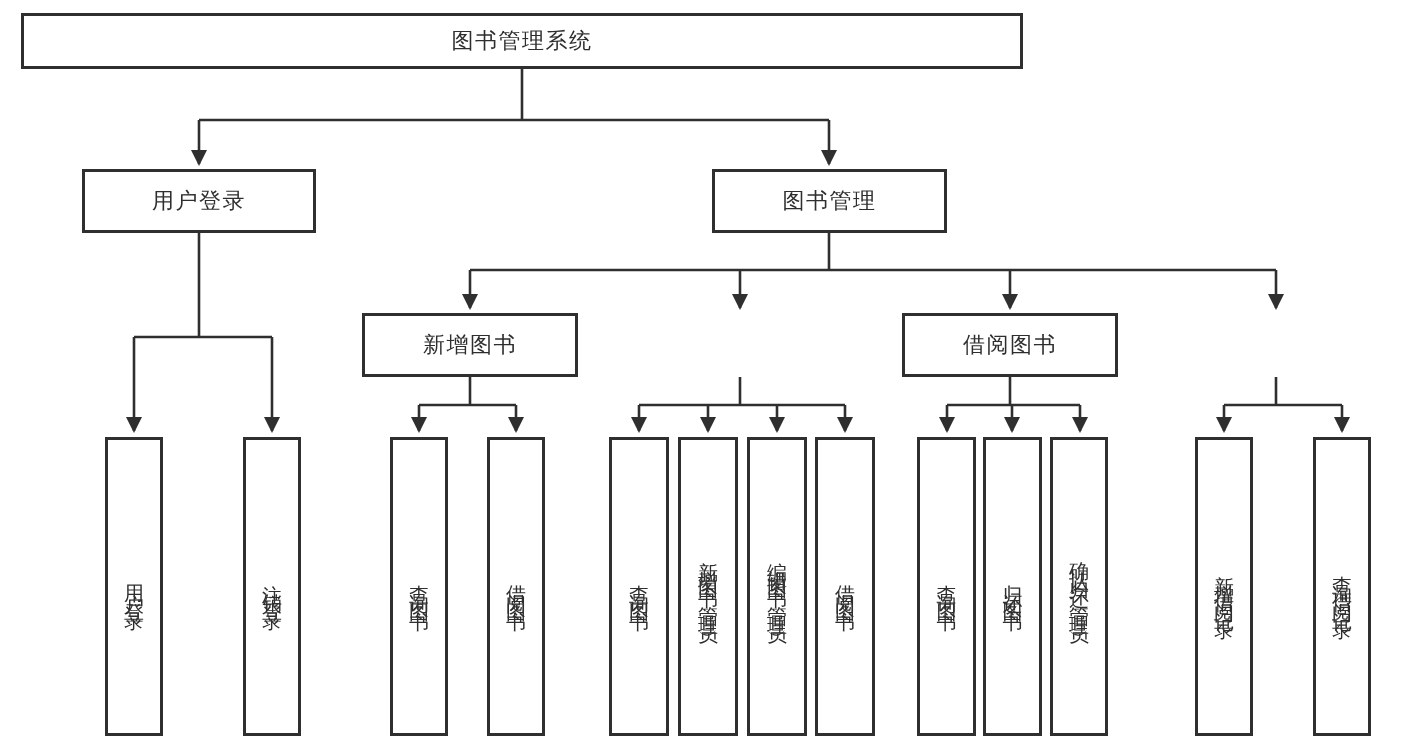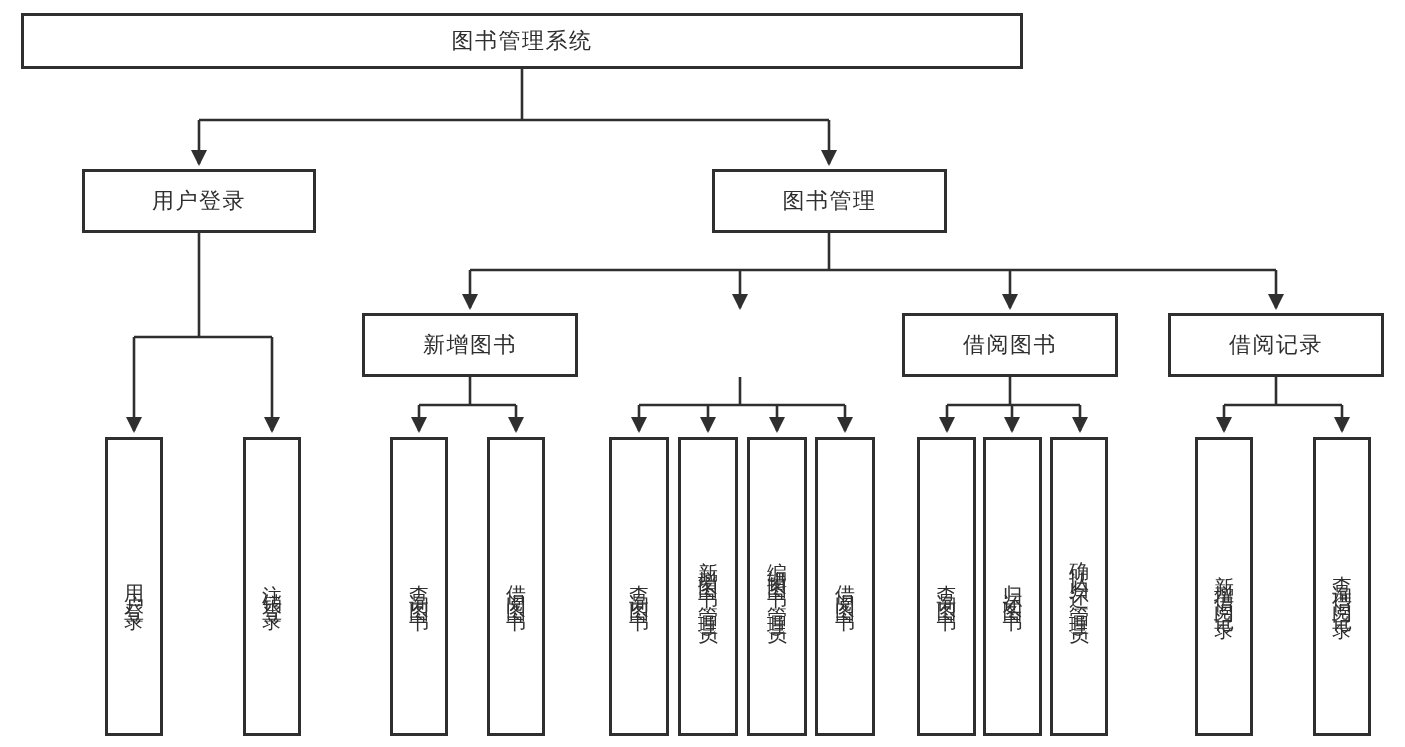--- a/index.html
+++ b/index.html
@@ -79,23 +79,20 @@
   <div class="box hlabel" style="left:712px;top:169px;width:235px;height:64px">
     <span>图书管理</span>
   </div>
 
   <div class="box hlabel" style="left:362px;top:313px;width:216px;height:64px">
     <span>新增图书</span>
   </div>
   <div class="box hlabel" style="left:902px;top:313px;width:216px;height:64px">
     <span>借阅图书</span>
   </div>
-  <div class="box hlabel" style="left:1168px;top:313px;width:216px;height:64px">
-    <span>借阅记录</span>
-  </div>
 
   <div class="box vbox" style="left:105px;top:437px;width:58px;height:299px">
     <span>用户登录</span>
   </div>
   <div class="box vbox" style="left:243px;top:437px;width:58px;height:299px">
     <span>注销登录</span>
   </div>
 
   <div class="box vbox" style="left:390px;top:437px;width:58px;height:299px">
     <span>查询图书</span>

